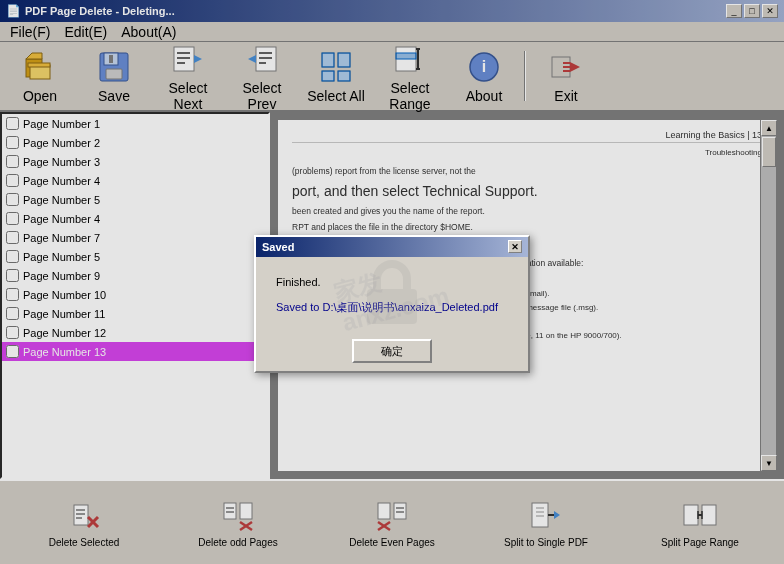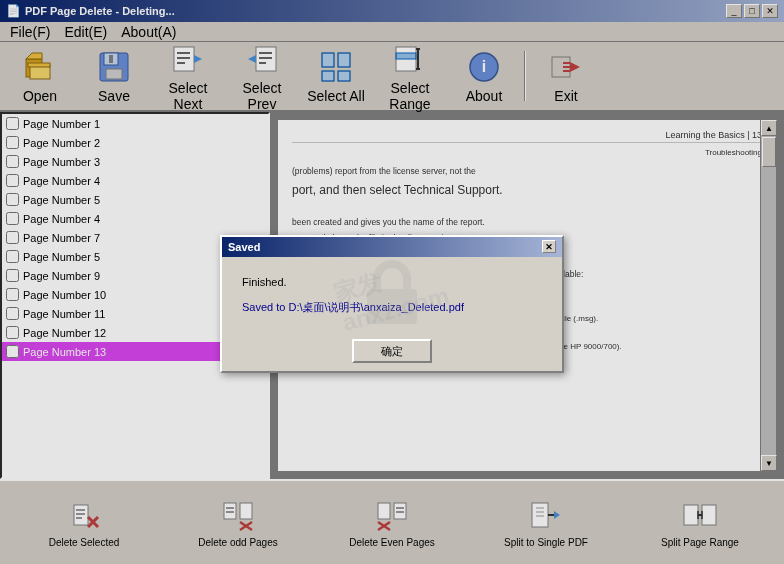--- a/index.html
+++ b/index.html
@@ -267,21 +267,21 @@
       background: rgba(0,0,0,0.1);
       z-index: 100;
       display: flex;
       align-items: center;
       justify-content: center;
     }
     .modal {
       background: #d4d0c8;
       border: 2px solid;
       border-color: #fff #808080 #808080 #fff;
-      width: 344px;
+      width: 276px;
       box-shadow: 2px 2px 8px rgba(0,0,0,0.4);
       margin-top: 44px;
     }
     .modal-title-bar {
       background: linear-gradient(to right, #0a246a, #a6b5d7);
       color: white;
       padding: 3px 6px;
       display: flex;
       align-items: center;
       justify-content: space-between;
@@ -527,21 +527,21 @@
   </div>
 
   <div class="preview-area">
     <div class="pdf-content">
       <div class="pdf-heading">
         <span>Learning the Basics  | 13</span>
       </div>
       <div class="pdf-text">
         <div style="text-align:right; font-size:8px; margin-bottom:6px;">Troubleshooting</div>
         <div style="margin-bottom:3px; font-size:8.5px;">(problems) report from the license server, not the</div>
-        <div style="margin-bottom:17px; font-size:12px;">port, and then select Technical Support.</div>
+        <div style="margin-bottom:3px; font-size:14px;">port, and then select Technical Support.</div>
         <div style="margin-bottom:3px; font-size:8.5px;">been created and gives you the name of the report.</div>
         <div style="margin-bottom:3px; font-size:8.5px;">RPT and places the file in the directory $HOME.</div>
         <div style="margin-bottom:8px; font-size:8.5px;">ncer, which can be found at</div>
         <div style="font-size:8.5px; margin-bottom:4px;">Before contacting Technical Support, have the following information available:</div>
         <div class="pdf-bullet" style="font-size:8px;">Version of FORTRAN, if any.</div>
         <div class="pdf-bullet" style="font-size:8px;">Copy of all error messages (you can send it by fax or through e-mail).</div>
         <div class="pdf-bullet" style="font-size:8px;">Copy of the Adams View log file (aview.log) and Adams Solver message file (.msg).</div>
         <div class="pdf-bullet" style="font-size:8px;">Hardware type.</div>
         <div class="pdf-bullet" style="font-size:8px;">Version of the Linux operating system, if applicable (for example, 11 on the HP 9000/700).</div>
         <div class="pdf-bullet" style="font-size:8px;">Troubleshooting report.</div>

